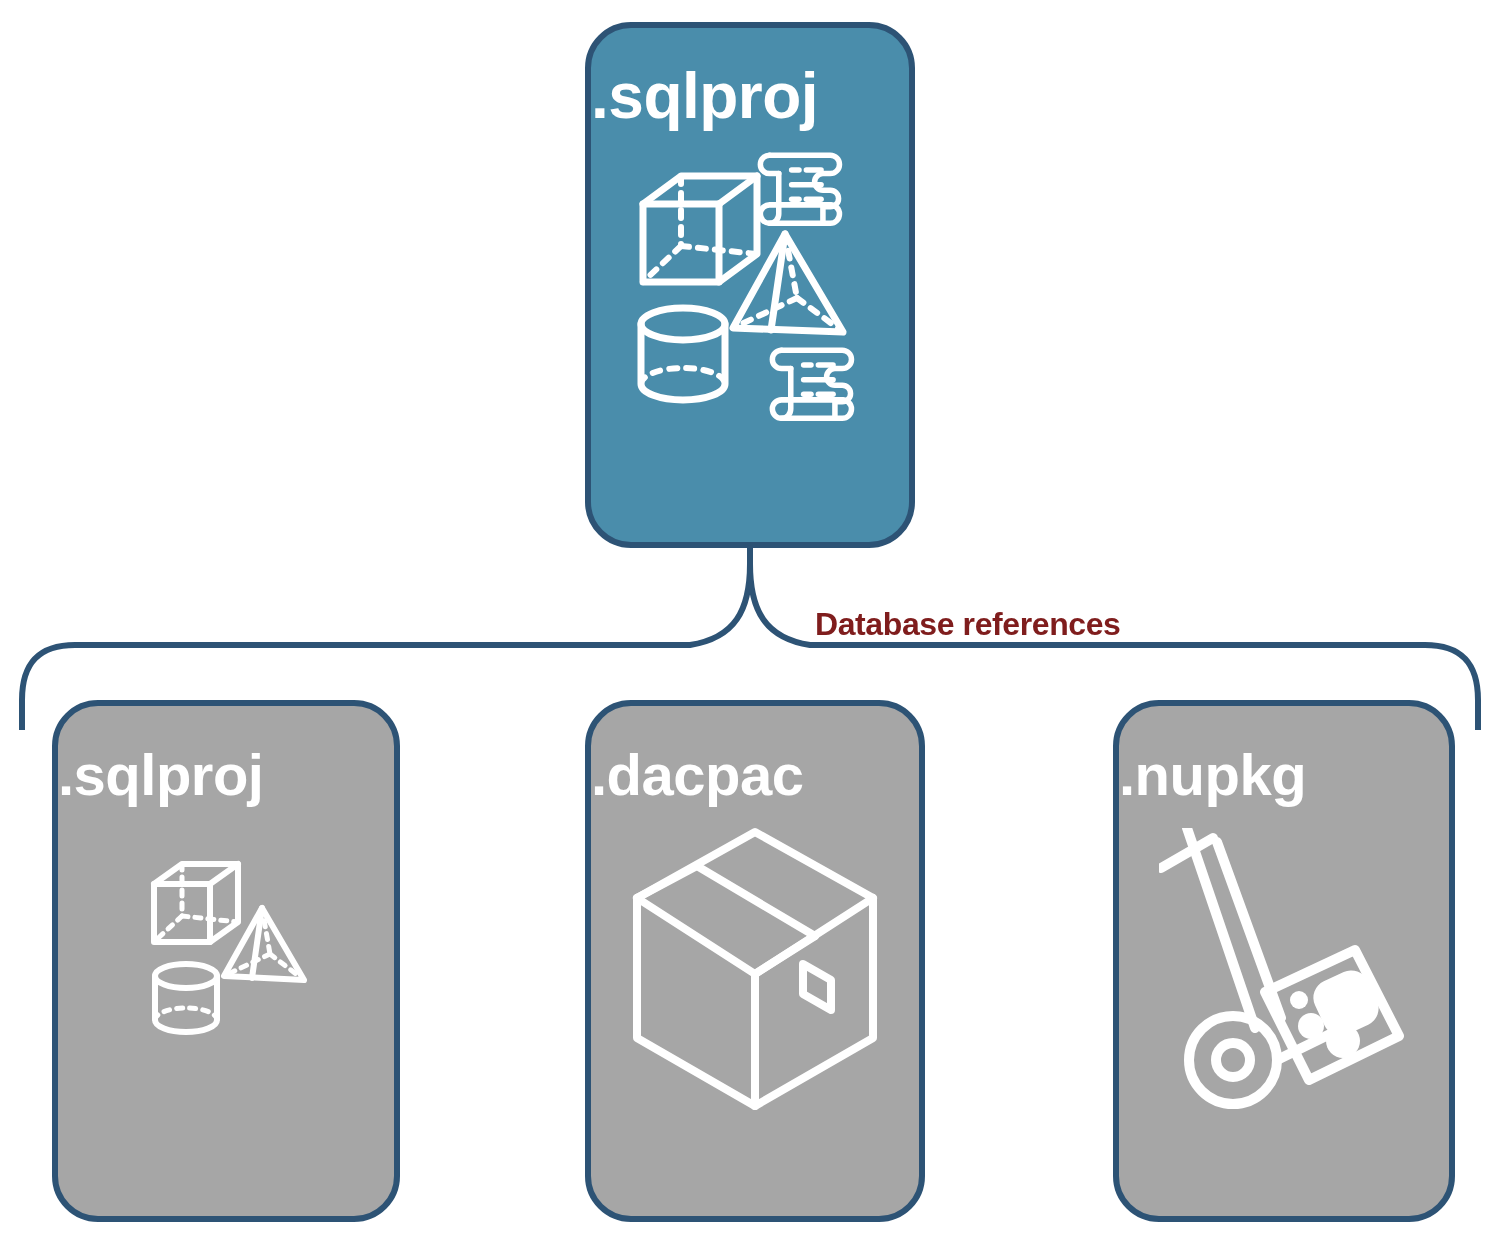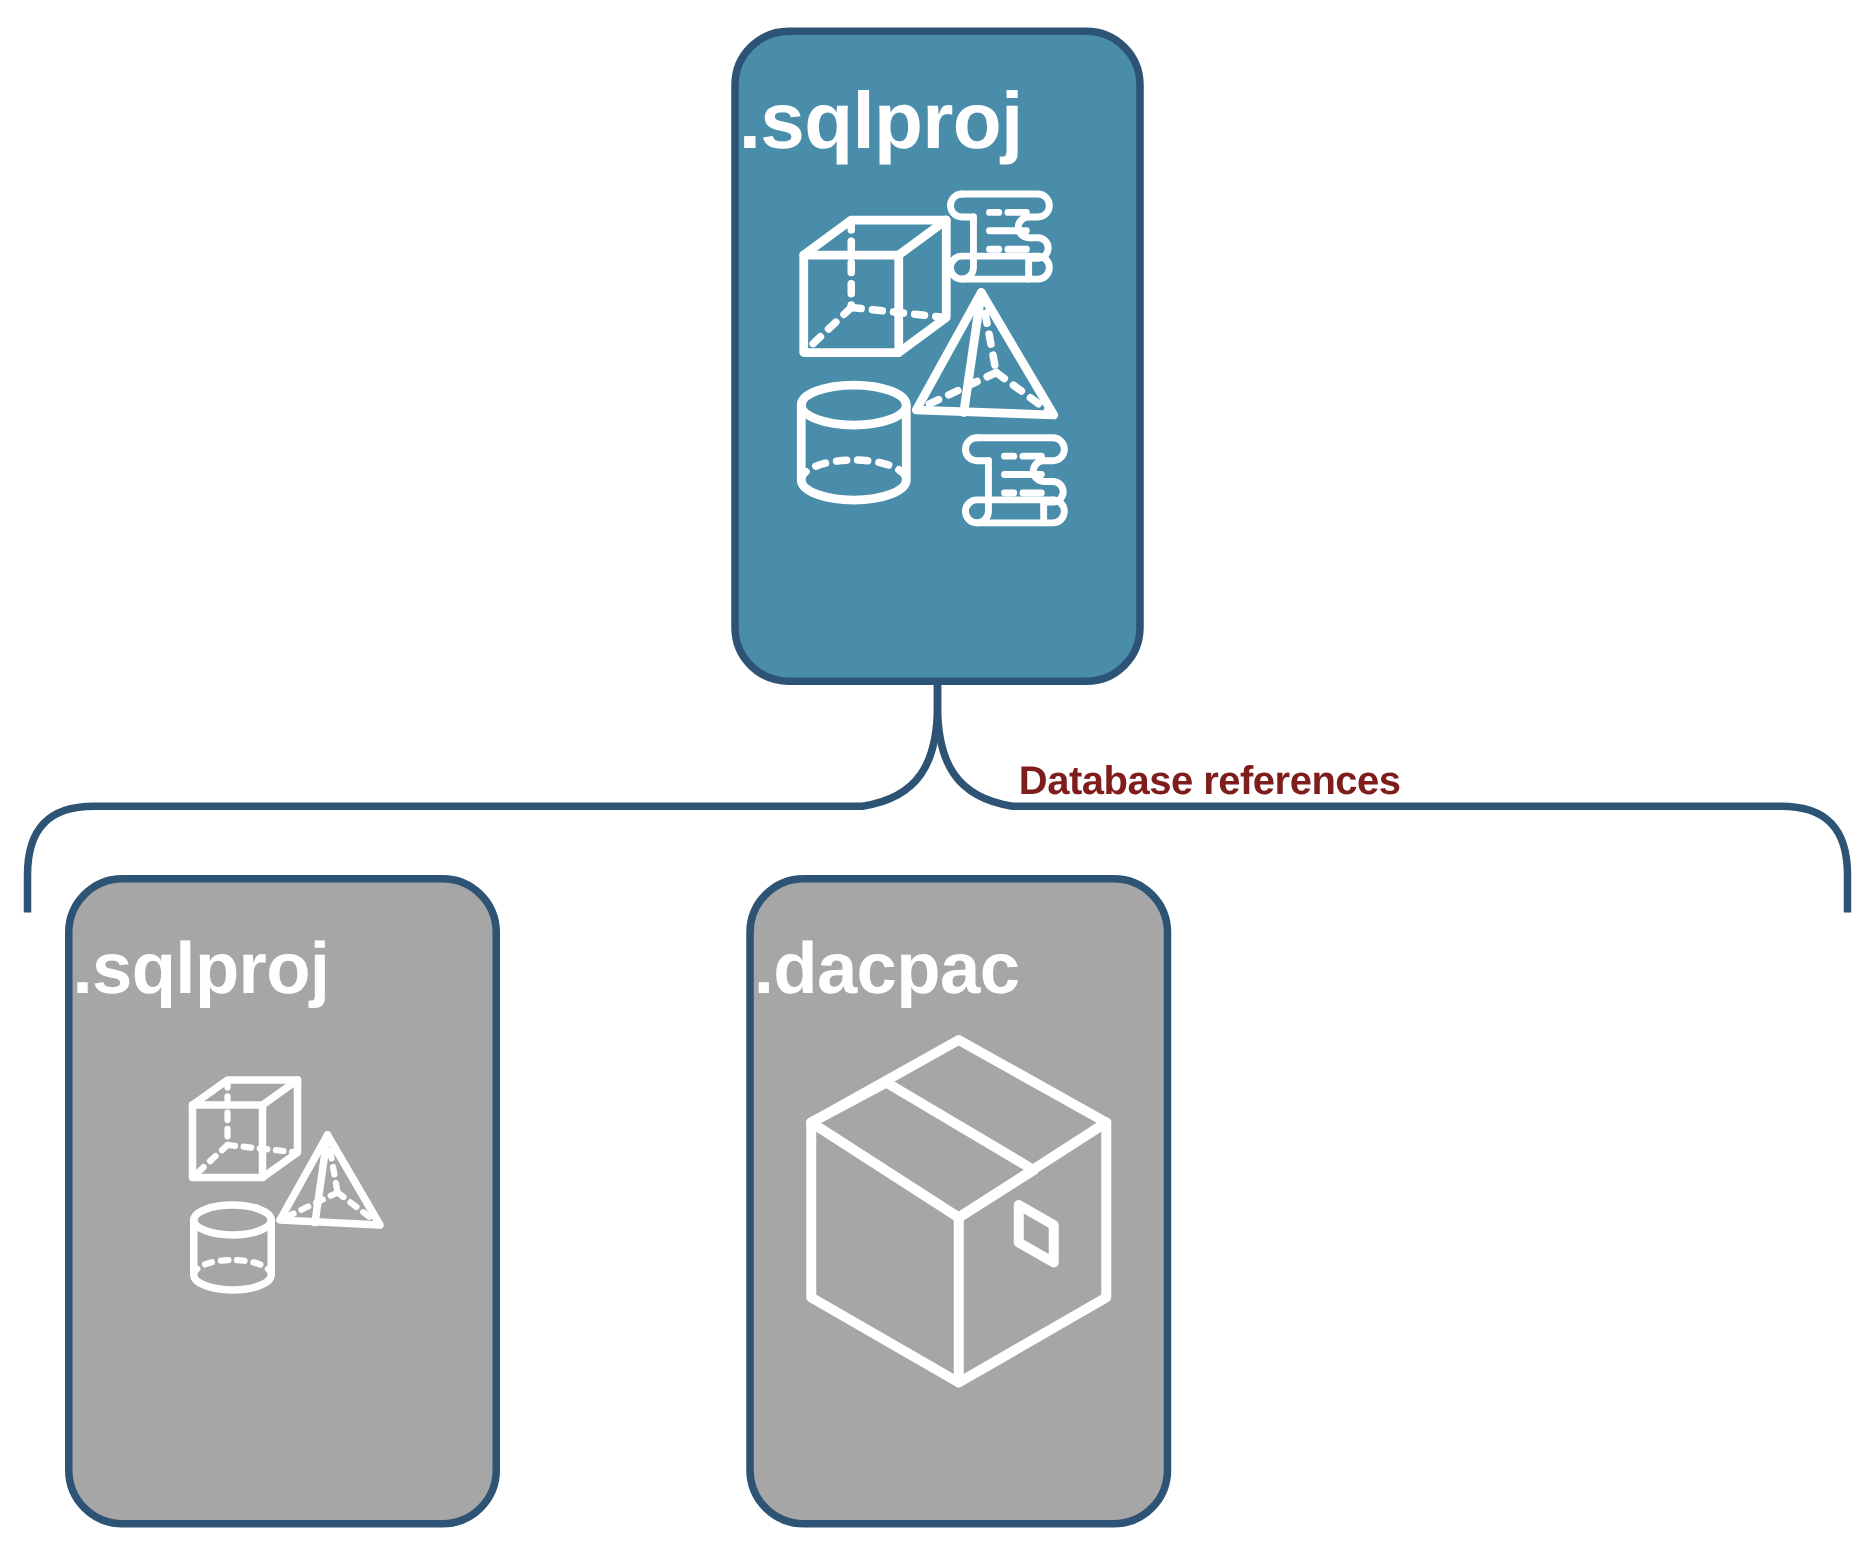--- a/index.html
+++ b/index.html
@@ -65,21 +65,21 @@
     margin-top: 36px;
   }
   #node-root .card-art svg {
     left: 50%;
     top: 18px;
     transform: translateX(-50%);
   }
 
   
   #node-sqlproj { left: 52px;   top: 700px; width: 348px; height: 522px; }
-  #node-dacpac  { left: 585px;  top: 700px; width: 340px; height: 522px; margin-left: 12px; }
+  #node-dacpac  { left: 585px;  top: 700px; width: 340px; height: 522px; }
   #node-nupkg   { left: 1113px; top: 700px; width: 342px; height: 522px; }
 
   .card-secondary .card-title {
     font-size: 58px;
     margin-top: 40px;
   }
   #node-sqlproj .card-art svg { left: 84px;  top: 42px; }
   #node-dacpac  .card-art svg { left: 50%;   top: 20px; transform: translateX(-50%); }
   #node-nupkg   .card-art svg { left: 50%;   top: 24px; transform: translateX(-50%); }
 
@@ -242,14 +242,40 @@
 
         <line x1="72" y1="42" x2="190" y2="112"></line>
         <line x1="190" y1="112" x2="130" y2="150"></line>
         <line x1="72" y1="42" x2="12" y2="74"></line>
 
         <polygon points="178,140 206,156 206,186 178,170"></polygon>
       </svg>
     </div>
   </div>
 
+  <div class="card card-secondary" id="node-nupkg">
+    <div class="card-title">.nupkg</div>
+    <div class="card-art">
+      <svg width="250" height="290" viewBox="0 0 250 290" fill="none" stroke="#FFFFFF" stroke-width="10" stroke-linecap="round" stroke-linejoin="round">
+
+        <line x1="2" y1="40" x2="54" y2="10"></line>
+
+        <line x1="28" y1="0" x2="96" y2="200"></line>
+        <line x1="58" y1="14" x2="122" y2="190"></line>
+
+        <line x1="118" y1="232" x2="212" y2="186"></line>
+
+        <circle cx="74" cy="232" r="44" stroke-width="10"></circle>
+        <circle cx="74" cy="232" r="17" stroke-width="10"></circle>
+
+        <polygon points="106,164 196,122 240,208 150,252" stroke-width="10"></polygon>
+
+        <g fill="#FFFFFF" stroke="none">
+          <rect x="158" y="146" width="58" height="58" rx="18" transform="rotate(-25 187 175)"></rect>
+          <circle cx="140" cy="172" r="9"></circle>
+          <circle cx="152" cy="198" r="13"></circle>
+          <circle cx="184" cy="213" r="17"></circle>
+        </g>
+      </svg>
+    </div>
+  </div>
 
 </div>
 
 </body></html>

